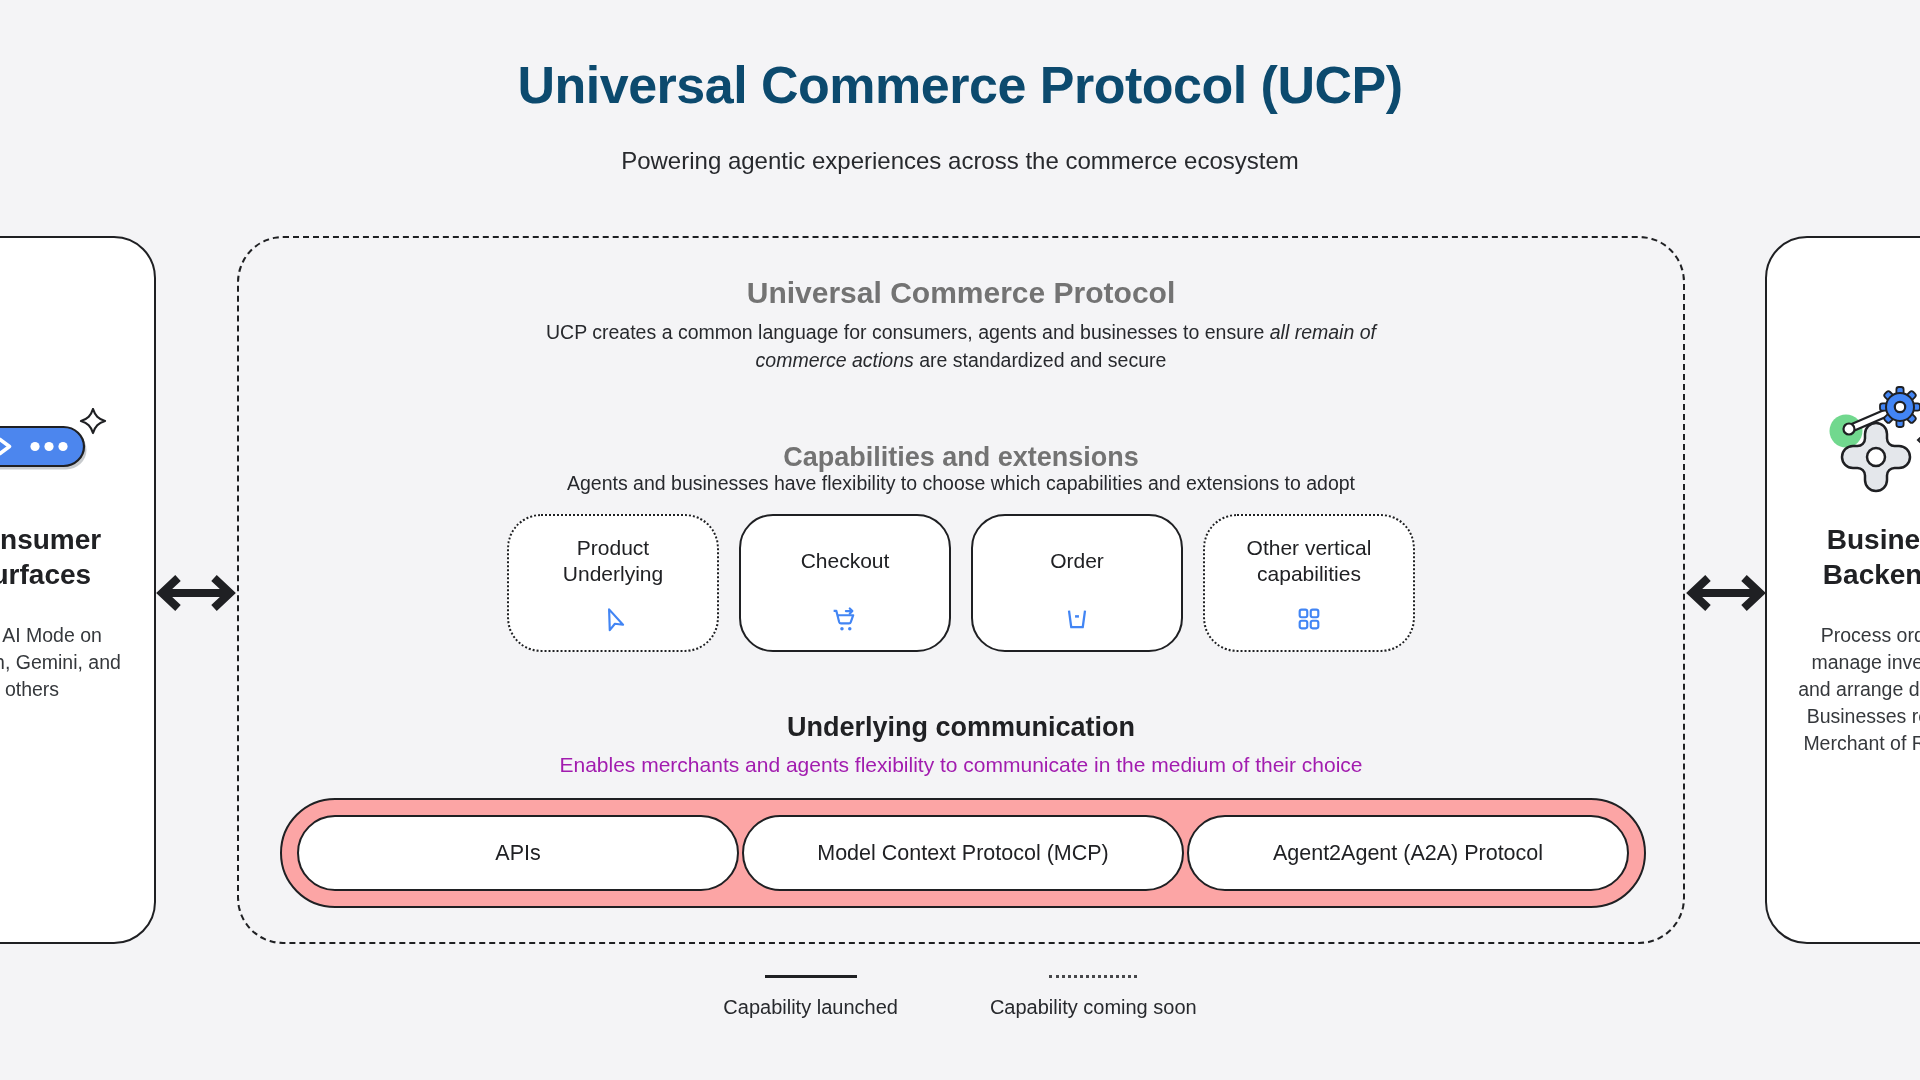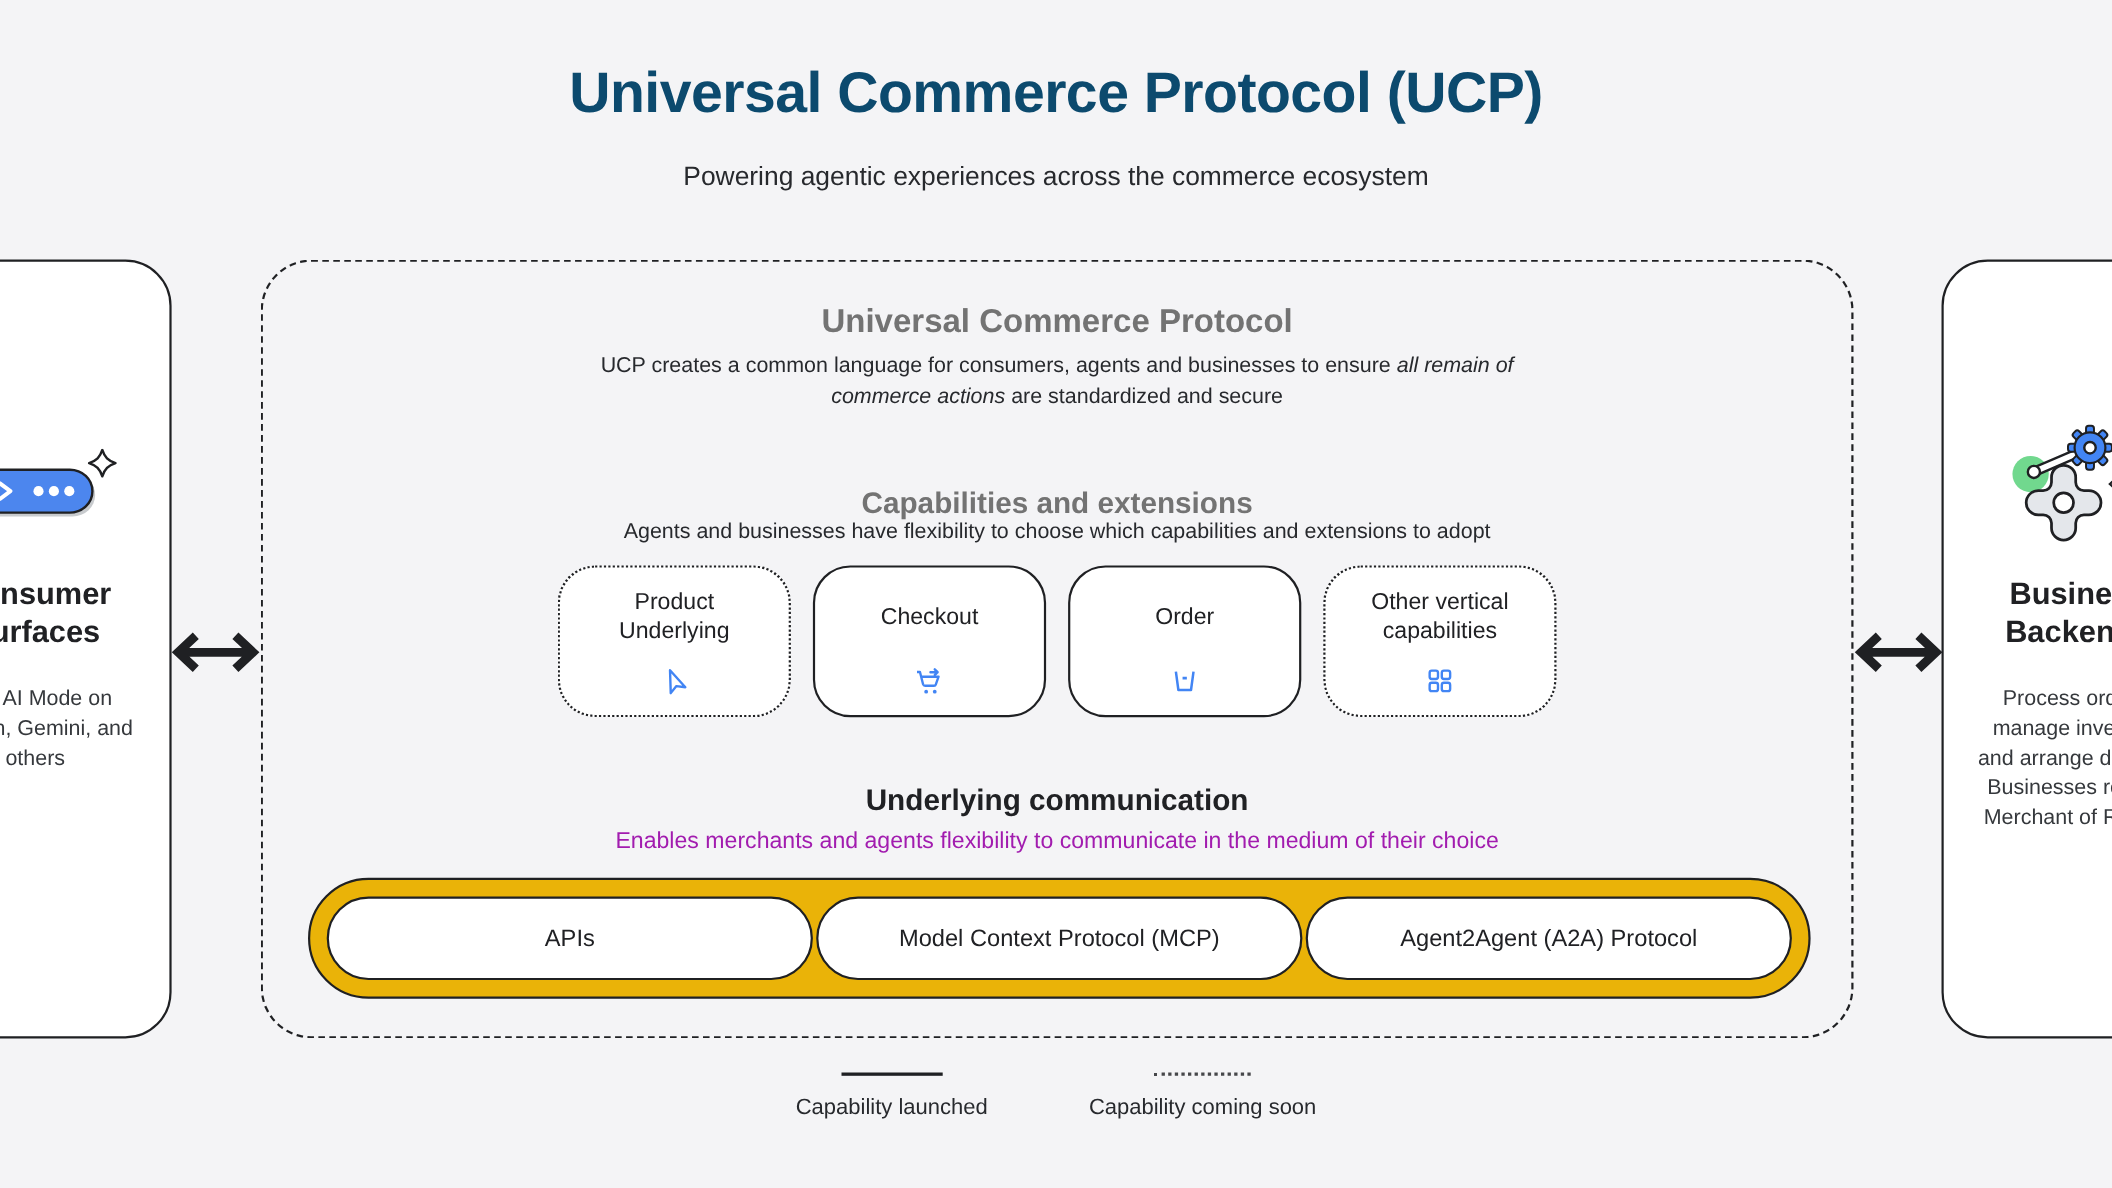--- a/index.html
+++ b/index.html
@@ -76,21 +76,21 @@
   .cap-label {
     flex:1; display:flex; align-items:center; justify-content:center;
     max-width:158px; text-align:center;
     font-size:21px; line-height:26px; color:#202124;
   }
   .cap-icon { height:44px; display:flex; align-items:flex-start; justify-content:center; }
 
   
   .proto-bar {
     position:absolute; top:560px; left:41px; width:1366px; height:110px;
-    background:#eab308; border:2px solid #1F2023; border-radius:55px;
+    background:#fca5a5; border:2px solid #1F2023; border-radius:55px;
     display:flex; gap:3px; padding:15px 15px;
   }
   .proto-pill {
     flex:1; background:#ffffff; border:2.5px solid #1F2023; border-radius:40px;
     display:flex; align-items:center; justify-content:center;
     font-size:21.5px; color:#202124;
   }
 
   
   .legend {

